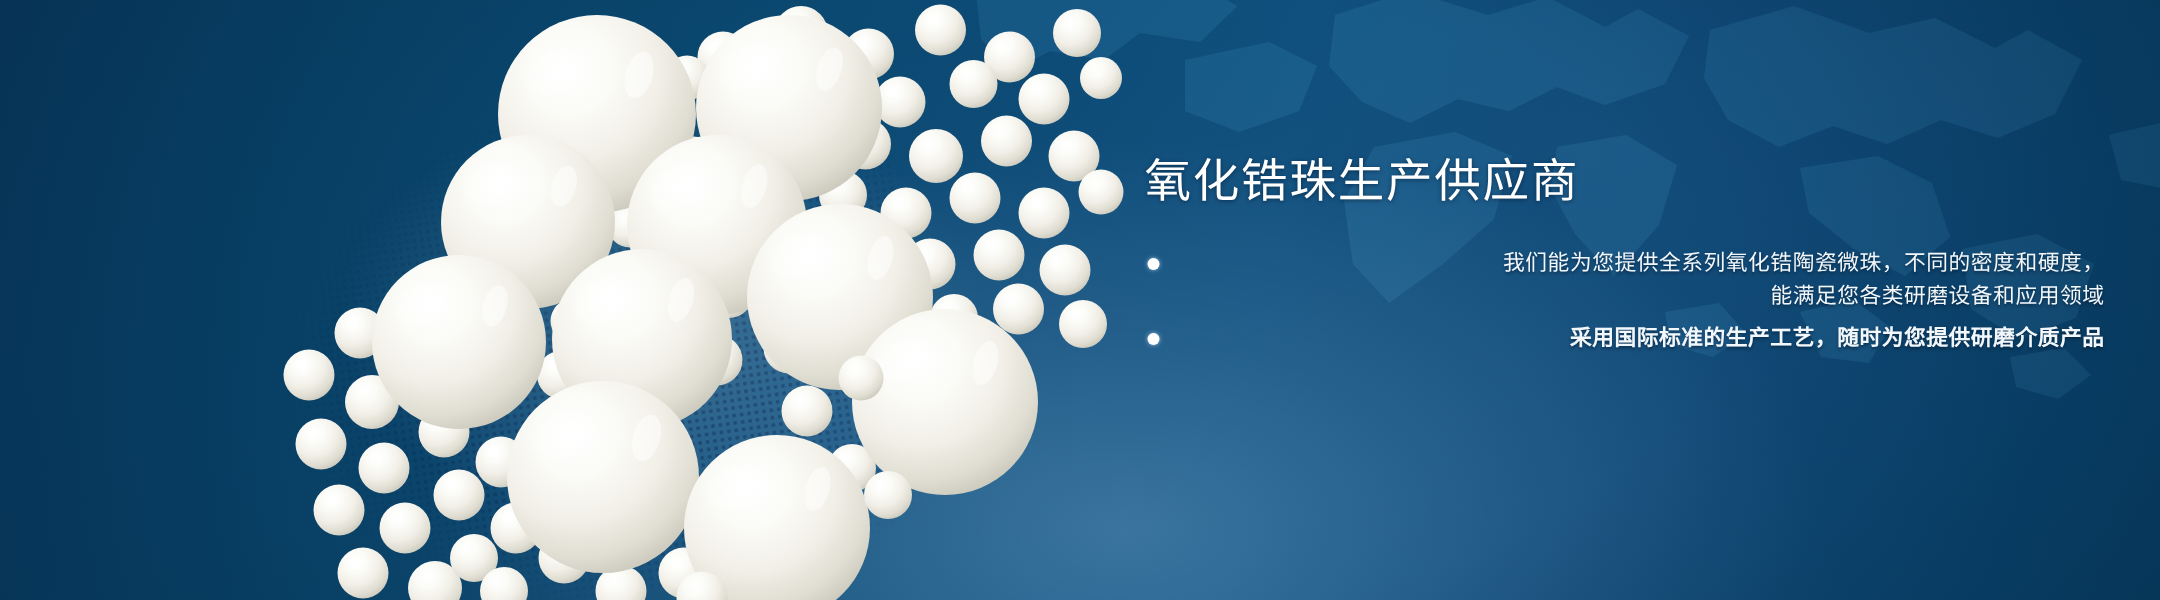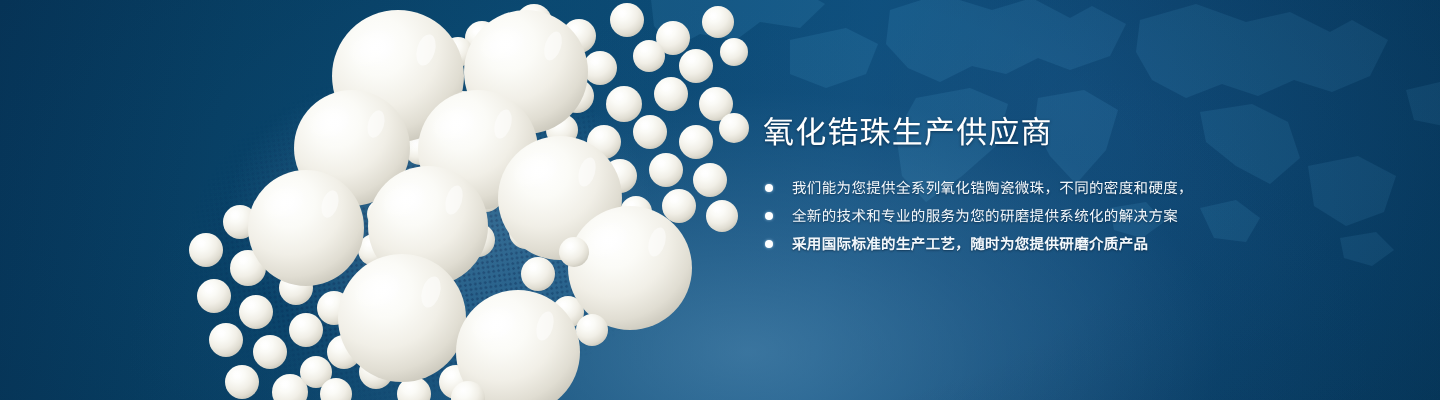--- a/index.html
+++ b/index.html
@@ -102,21 +102,21 @@
         rgba(150,190,220,0.30) 0%,
         rgba(110,160,200,0.14) 48%,
         rgba(60,110,160,0.0) 76%);
     pointer-events: none;
   }
 
   
   .copy {
     position: absolute;
     left: 763px;
-    top: 116px;
+    top: 104px;
     width: 640px;
   }
 
   .headline {
     margin: 0 0 26px 0;
     font-size: 31px;
     line-height: 1.12;
     font-weight: 400;
     letter-spacing: 1.2px;
     color: #ffffff;
@@ -146,21 +146,21 @@
     position: absolute;
     left: 2px;
     top: 7px;
     width: 8px;
     height: 8px;
     border-radius: 50%;
     background: #ffffff;
     box-shadow: 0 0 3px rgba(180,215,240,0.8);
   }
 
-  .bullet-line { display: block; }
+  .bullet-line { display: block; text-align: right; }
 </style>
 </head>
 <body>
 
 <div class="banner">
 
   <div class="bg-base"></div>
 
   <div class="bg-map">
     <svg viewBox="0 0 820 330" preserveAspectRatio="none" aria-hidden="true">
@@ -411,26 +411,23 @@
 
   <div class="copy">
 
     <h1 class="headline">氧化锆珠生产供应商</h1>
 
     <ul class="bullets">
 
       <li class="bullet">
         <span class="bullet-dot"></span>
         <span class="bullet-line">我们能为您提供全系列氧化锆陶瓷微珠，不同的密度和硬度，</span>
+        <span class="bullet-line">能满足您各类研磨设备和应用领域</span>
       </li>
 
-      <li class="bullet">
-        <span class="bullet-dot"></span>
-        <span class="bullet-line">全新的技术和专业的服务为您的研磨提供系统化的解决方案</span>
-      </li>
 
       <li class="bullet">
         <span class="bullet-dot"></span>
         <span class="bullet-line">采用国际标准的生产工艺，随时为您提供研磨介质产品</span>
       </li>
 
     </ul>
   </div>
 
 </div>

